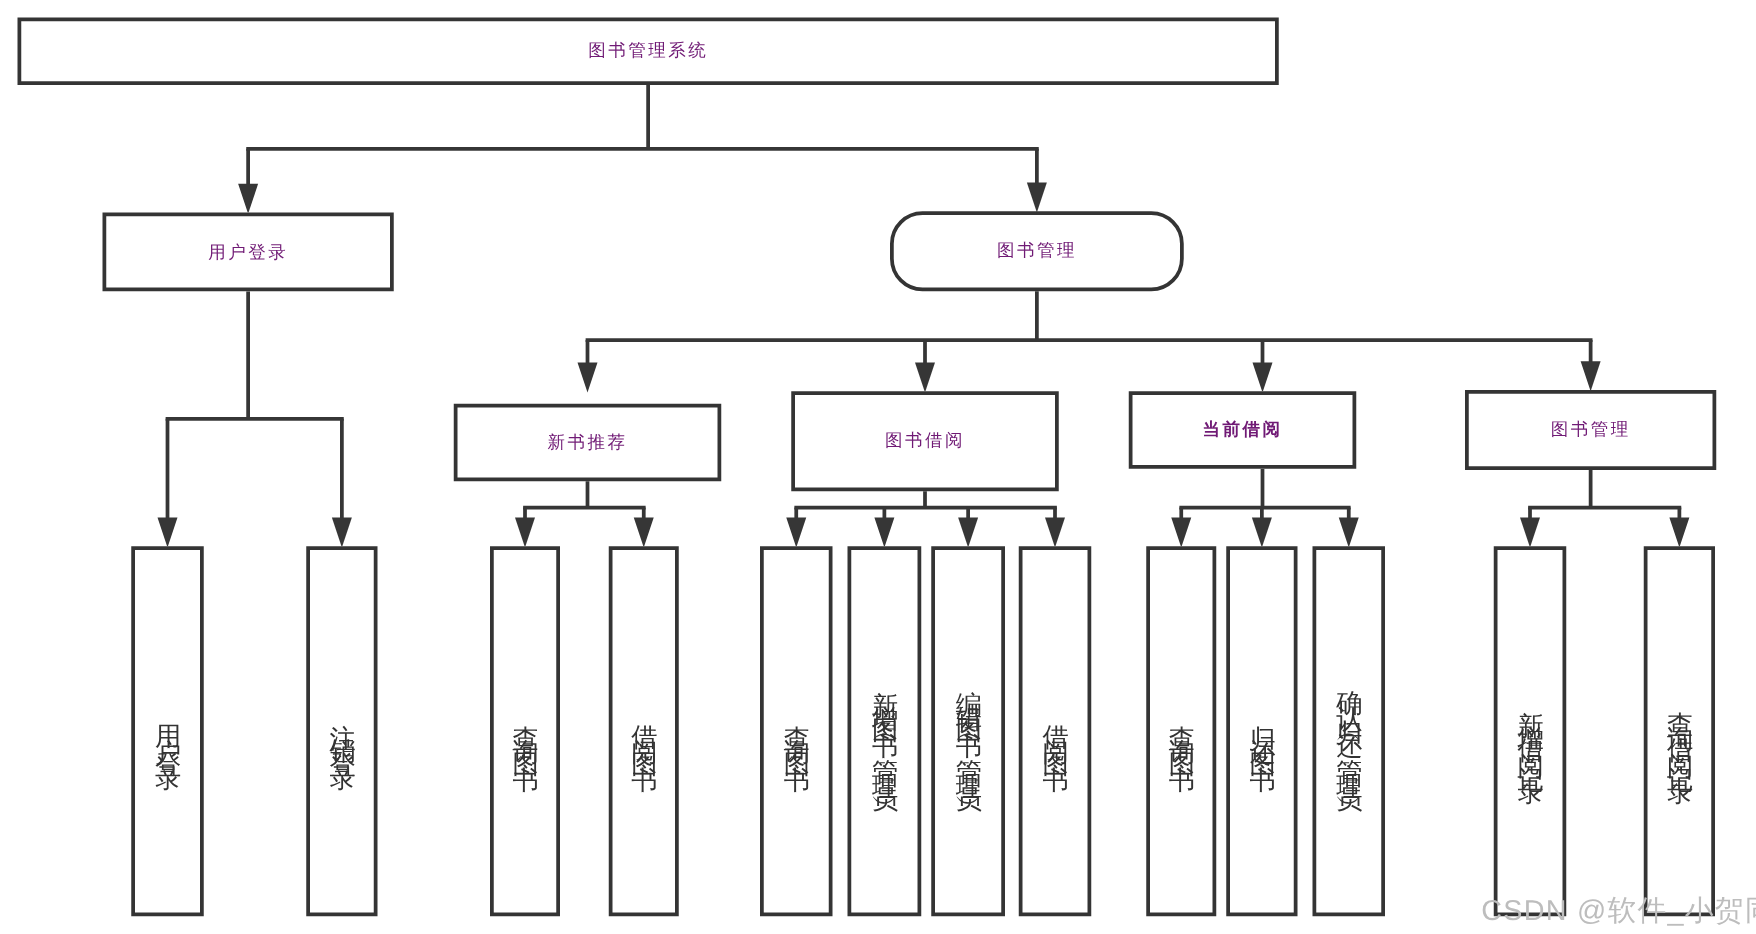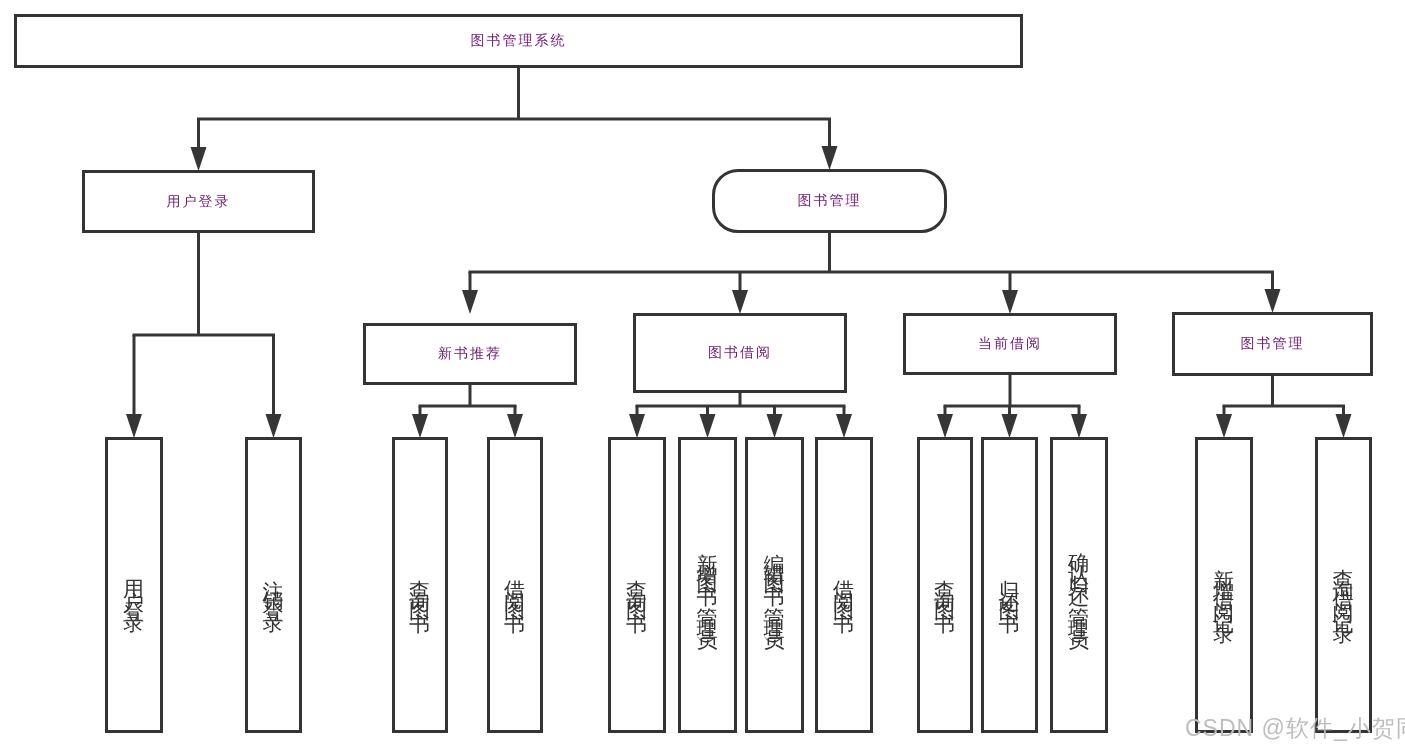--- a/index.html
+++ b/index.html
@@ -93,21 +93,21 @@
   <div class="box h" style="left: 712px; top: 169px; width: 235px; height: 64px; border-radius: 26px;">
       <span>图书管理</span>
     </div>
 
   <div class="box h" style="left: 363px; top: 313px; width: 214px; height: 62px; margin-top: 10px;">
       <span>新书推荐</span>
     </div>
   <div class="box h" style="left: 633px; top: 313px; width: 214px; height: 80px;">
       <span>图书借阅</span>
     </div>
-  <div class="box h" style="left: 903px; top: 313px; width: 214px; height: 62px;">
+  <div class="box h" style="left: 903px; top: 313px; width: 182px; height: 62px; font-weight: bold;">
       <span>当前借阅</span>
     </div>
   <div class="box h" style="left: 1172px; top: 312px; width: 201px; height: 64px;">
       <span>图书管理</span>
     </div>
 
   <div class="box v" style="left: 105px; top: 437px; width: 58px; height: 296px;">
       <span>用户登录</span>
     </div>
   <div class="box v" style="left: 245px; top: 437px; width: 57px; height: 296px;">

